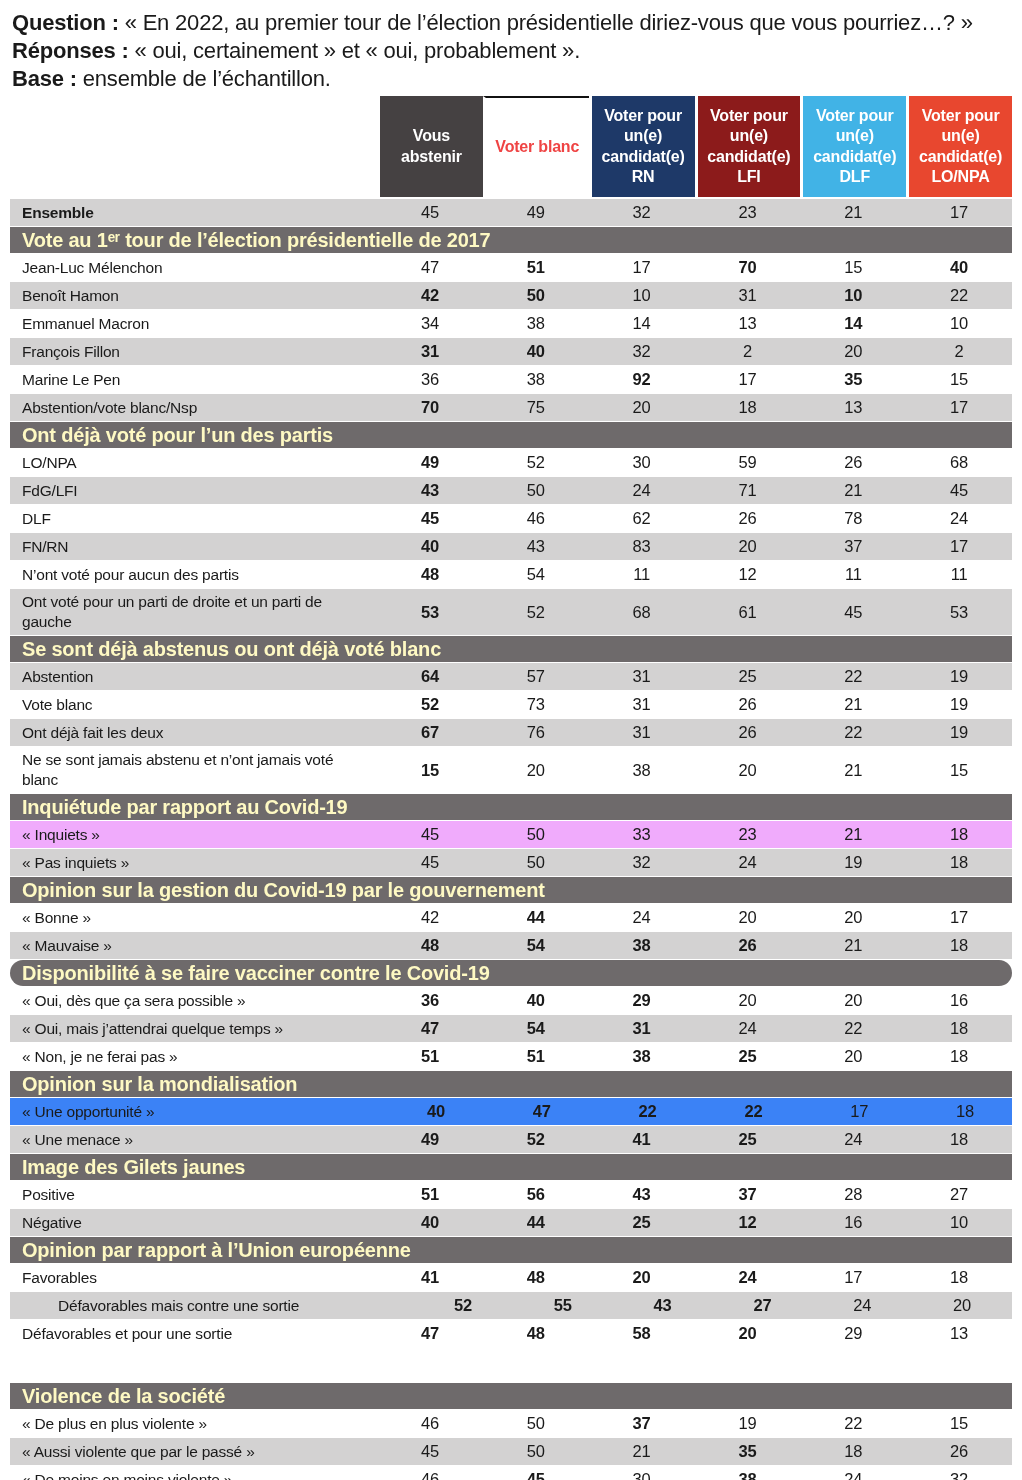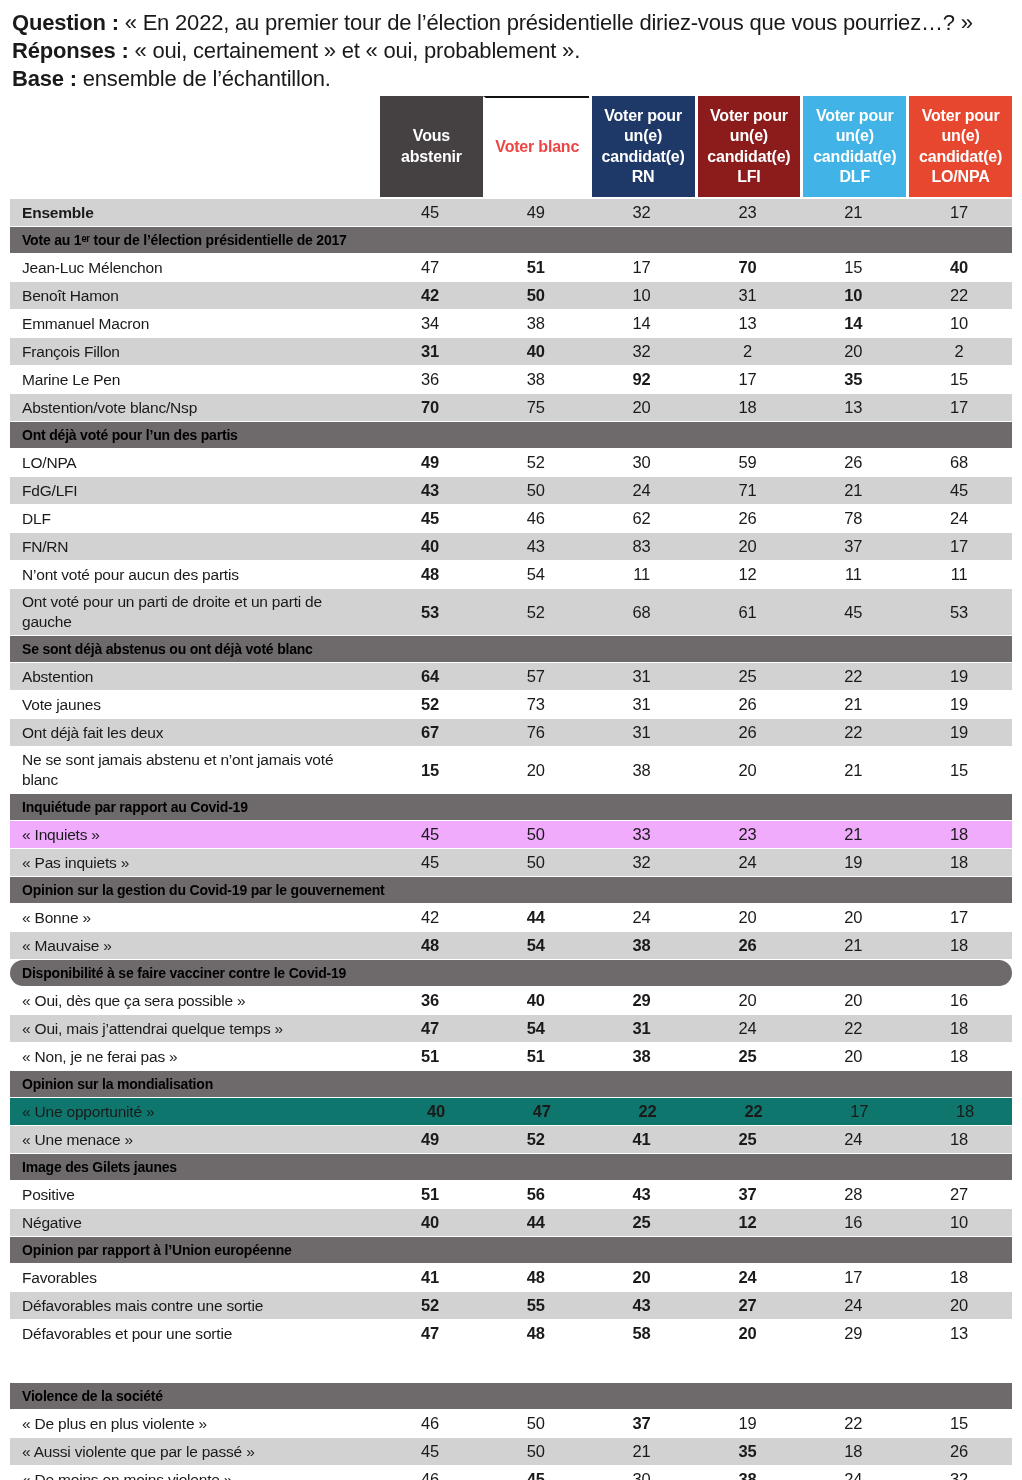--- a/index.html
+++ b/index.html
@@ -23,21 +23,21 @@
   .hcell-top{border-top:2px solid #111111;}
   .tbody{width:100%;}
   .trow{
     display:grid;grid-template-columns:367px repeat(6,1fr);
     min-height:27px;margin-bottom:1px;align-items:center;
   }
   .rlabel{padding:3px 6px 3px 12px;font-size:15.5px;line-height:20px;}
   .rval{text-align:center;font-size:16.5px;}
   .b{font-weight:700;}
   .srow{
-    color:#000000;font-weight:700;font-size:14px;
+    color:#fef9c3;font-weight:700;font-size:20px;
     height:26px;line-height:26px;padding-left:12px;margin-bottom:1px;
     white-space:nowrap;
   }
 </style>
 </head>
 <body>
 
 <div class="intro">
   <div class="intro-line"><span class="intro-label">Question :</span> <span>« En 2022, au premier tour de l’élection présidentielle diriez-vous que vous pourriez…? »</span></div>
   <div class="intro-line"><span class="intro-label">Réponses :</span> <span>« oui, certainement » et « oui, probablement ».</span></div>
@@ -178,21 +178,21 @@
       <div class="trow" style="background: rgb(211, 210, 210);">
         <div class="rlabel">Abstention</div>
         <div class="rval b">64</div>
         <div class="rval">57</div>
         <div class="rval">31</div>
         <div class="rval">25</div>
         <div class="rval">22</div>
         <div class="rval">19</div>
       </div>
       <div class="trow" style="background: rgb(255, 255, 255);">
-        <div class="rlabel">Vote jaunes</div>
+        <div class="rlabel">Vote blanc</div>
         <div class="rval b">52</div>
         <div class="rval">73</div>
         <div class="rval">31</div>
         <div class="rval">26</div>
         <div class="rval">21</div>
         <div class="rval">19</div>
       </div>
       <div class="trow" style="background: rgb(211, 210, 210);">
         <div class="rlabel">Ont déjà fait les deux</div>
         <div class="rval b">67</div>
@@ -271,21 +271,21 @@
       <div class="trow" style="background: rgb(255, 255, 255);">
         <div class="rlabel">« Non, je ne ferai pas »</div>
         <div class="rval b">51</div>
         <div class="rval b">51</div>
         <div class="rval b">38</div>
         <div class="rval b">25</div>
         <div class="rval">20</div>
         <div class="rval">18</div>
       </div>
       <div class="srow" style="background: rgb(110, 106, 107);">Opinion sur la mondialisation</div>
-      <div class="trow" style="background: #0f766e; gap: 12px;">
+      <div class="trow" style="background: #3b82f6; gap: 12px;">
         <div class="rlabel">« Une opportunité »</div>
         <div class="rval b">40</div>
         <div class="rval b">47</div>
         <div class="rval b">22</div>
         <div class="rval b">22</div>
         <div class="rval">17</div>
         <div class="rval">18</div>
       </div>
       <div class="trow" style="background: rgb(211, 210, 210);">
         <div class="rlabel">« Une menace »</div>
@@ -318,21 +318,21 @@
       <div class="srow" style="background: rgb(110, 106, 107);">Opinion par rapport à l’Union européenne</div>
       <div class="trow" style="background: rgb(255, 255, 255);">
         <div class="rlabel">Favorables</div>
         <div class="rval b">41</div>
         <div class="rval b">48</div>
         <div class="rval b">20</div>
         <div class="rval b">24</div>
         <div class="rval">17</div>
         <div class="rval">18</div>
       </div>
-      <div class="trow" style="background: rgb(211, 210, 210);">
+      <div class="trow" style="background: rgb(211, 210, 210); padding-left: 36px;">
         <div class="rlabel">Défavorables mais contre une sortie</div>
         <div class="rval b">52</div>
         <div class="rval b">55</div>
         <div class="rval b">43</div>
         <div class="rval b">27</div>
         <div class="rval">24</div>
         <div class="rval">20</div>
       </div>
       <div class="trow" style="background: rgb(255, 255, 255);">
         <div class="rlabel">Défavorables et pour une sortie</div>

